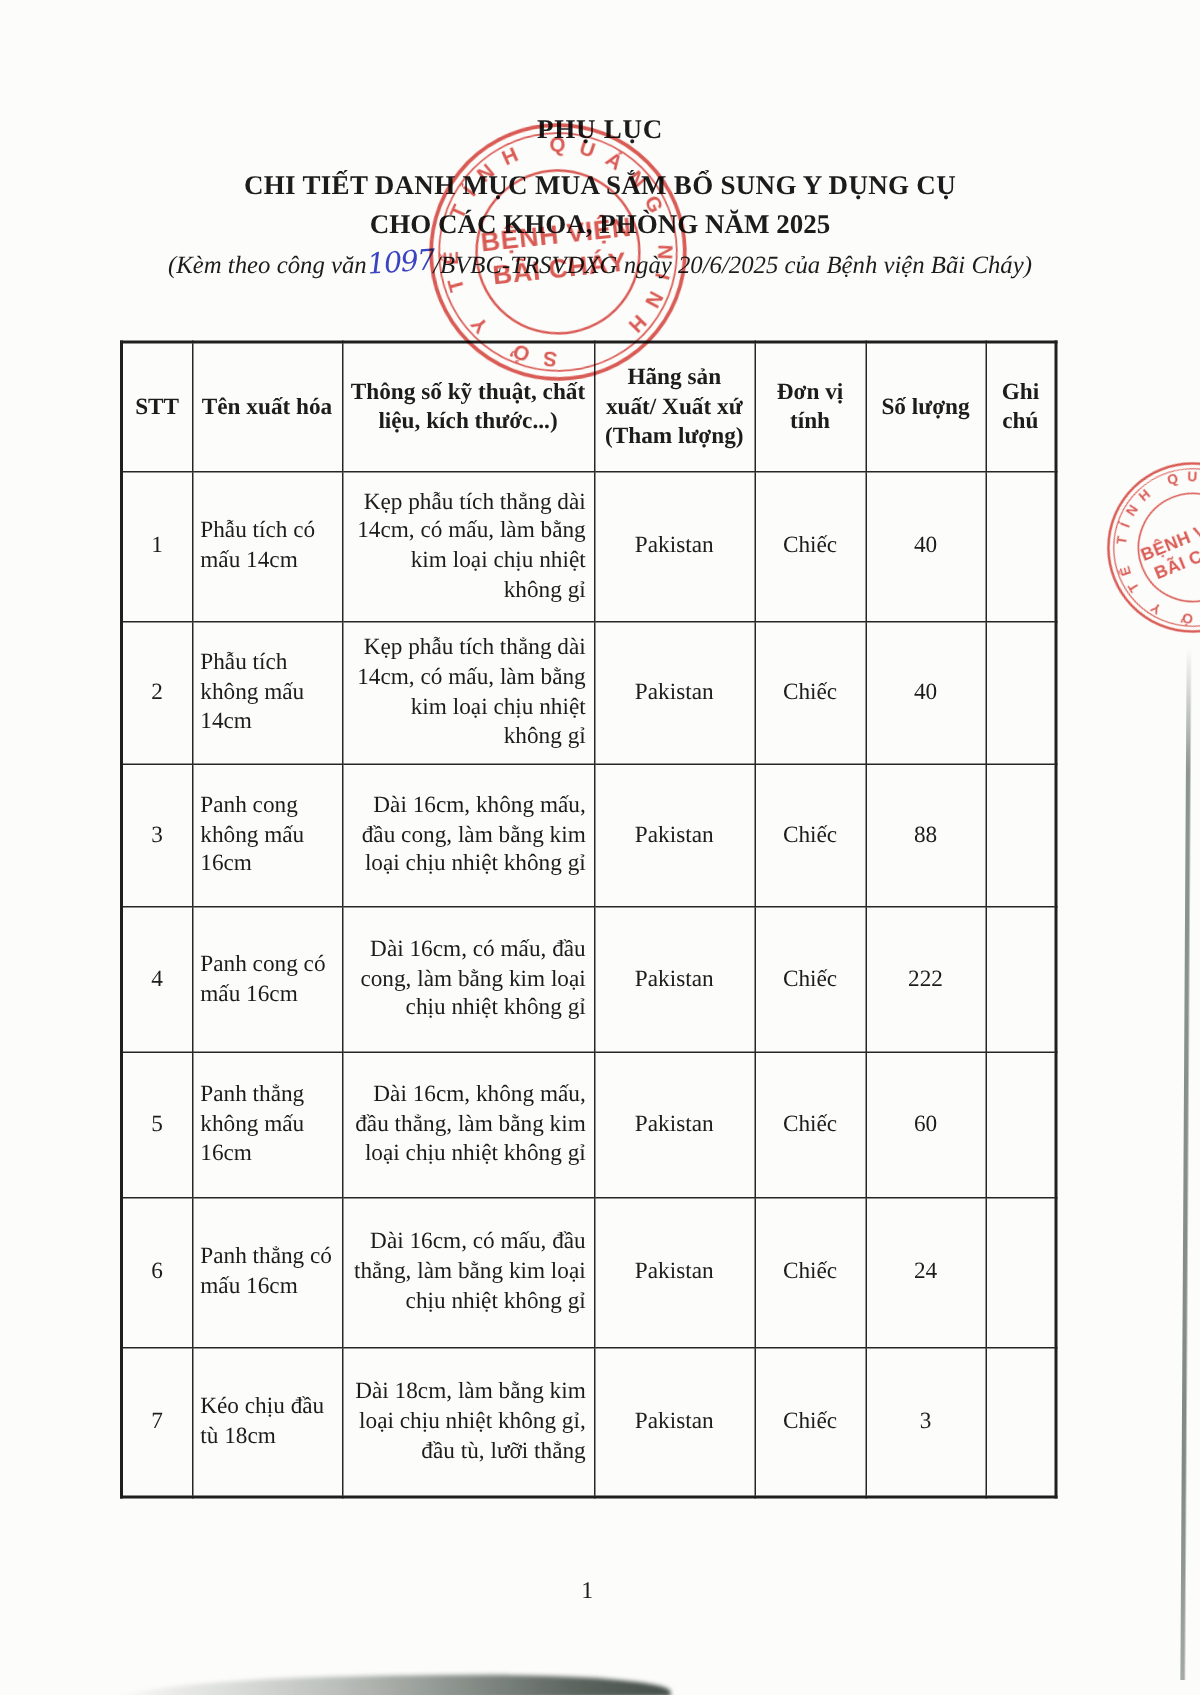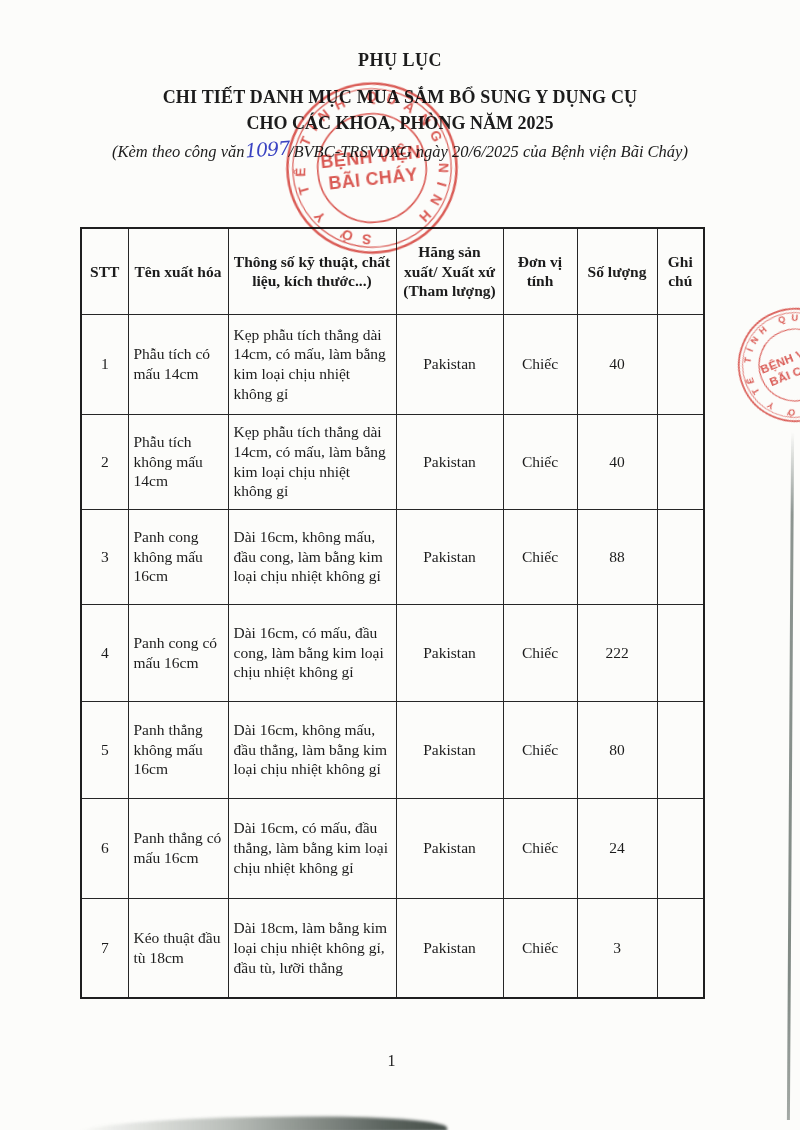--- a/index.html
+++ b/index.html
@@ -13,21 +13,21 @@
   body {
     width: 800px; height: 1130px;
     position: relative;
     overflow: hidden;
     background: var(--paper);
     font-family: "Liberation Serif", serif;
     color: var(--ink);
   }
 
   
-  .doc-header { text-align: center; padding-top: 50px; position: relative; z-index: 2; }
+  .doc-header { text-align: center; padding-top: 76px; position: relative; z-index: 2; }
   .appendix-label { font-size: 18px; font-weight: bold; letter-spacing: 0.5px; }
   .title-line1 { font-size: 18px; font-weight: bold; margin-top: 16px; letter-spacing: 0.2px; }
   .title-line2 { font-size: 18px; font-weight: bold; margin-top: 5px; }
   .reference-line { font-size: 16.5px; font-style: italic; margin-top: 5px; }
   .handwritten-number {
     font-family: "DejaVu Serif", serif;
     font-style: italic;
     font-size: 19px;
     color: var(--handwriting-blue);
     display: inline-block;
@@ -48,21 +48,21 @@
     border: 1.7px solid #262626;
     padding: 3px 5px;
     line-height: 1.27;
     vertical-align: middle;
     overflow: hidden;
   }
   .items-table { border: 2.2px solid #1f1f1f; }
   .items-table th { font-weight: bold; text-align: center; font-size: 15.5px; line-height: 1.25; }
   .c-stt, .c-origin, .c-unit, .c-qty, .c-note { text-align: center; }
   .c-name { text-align: left; padding-left: 9px; padding-right: 5px; margin-top: 20px; }
-  .c-spec { text-align: left; padding-left: 9px; padding-right: 4px; }
+  .c-spec { text-align: right; padding-left: 9px; padding-right: 4px; }
 
   
   .page-number {
     position: absolute; left: 80px; top: 1052px; width: 623px;
     text-align: center; font-size: 16px; z-index: 2;
   }
 
   
   .stamp { position: absolute; mix-blend-mode: multiply; opacity: 0.88; filter: blur(0.35px); z-index: 3; }
   .stamp svg { width: 100%; height: 100%; display: block; }
@@ -176,35 +176,35 @@
       <td class="c-unit">Chiếc</td>
       <td class="c-qty">222</td>
       <td class="c-note"></td>
     </tr>
     <tr style="height:97px">
       <td class="c-stt">5</td>
       <td class="c-name">Panh thẳng không mấu 16cm</td>
       <td class="c-spec">Dài 16cm, không mấu, đầu thẳng, làm bằng kim loại chịu nhiệt không gỉ</td>
       <td class="c-origin">Pakistan</td>
       <td class="c-unit">Chiếc</td>
-      <td class="c-qty">80</td>
+      <td class="c-qty">60</td>
       <td class="c-note"></td>
     </tr>
     <tr style="height:100px">
       <td class="c-stt">6</td>
       <td class="c-name">Panh thẳng có mấu 16cm</td>
       <td class="c-spec">Dài 16cm, có mấu, đầu thẳng, làm bằng kim loại chịu nhiệt không gỉ</td>
       <td class="c-origin">Pakistan</td>
       <td class="c-unit">Chiếc</td>
       <td class="c-qty">24</td>
       <td class="c-note"></td>
     </tr>
     <tr style="height:100px">
       <td class="c-stt">7</td>
-      <td class="c-name">Kéo thuật đầu tù 18cm</td>
+      <td class="c-name">Kéo chịu đầu tù 18cm</td>
       <td class="c-spec">Dài 18cm, làm bằng kim loại chịu nhiệt không gỉ, đầu tù, lưỡi thẳng</td>
       <td class="c-origin">Pakistan</td>
       <td class="c-unit">Chiếc</td>
       <td class="c-qty">3</td>
       <td class="c-note"></td>
     </tr>
   </tbody>
 </table>
 
 <div class="page-number">1</div>

